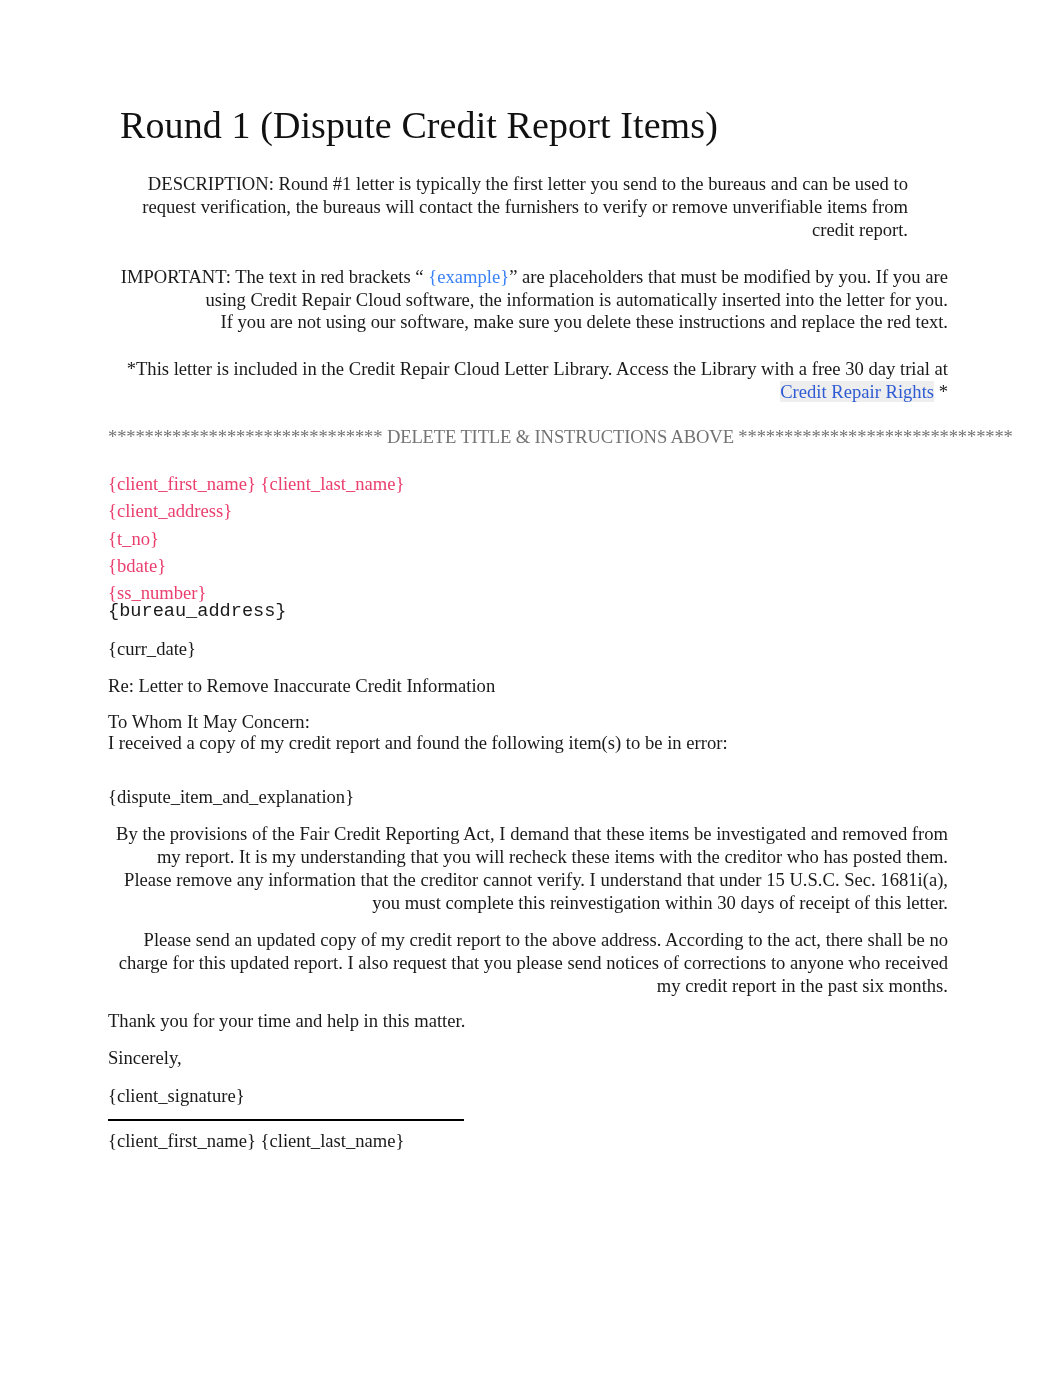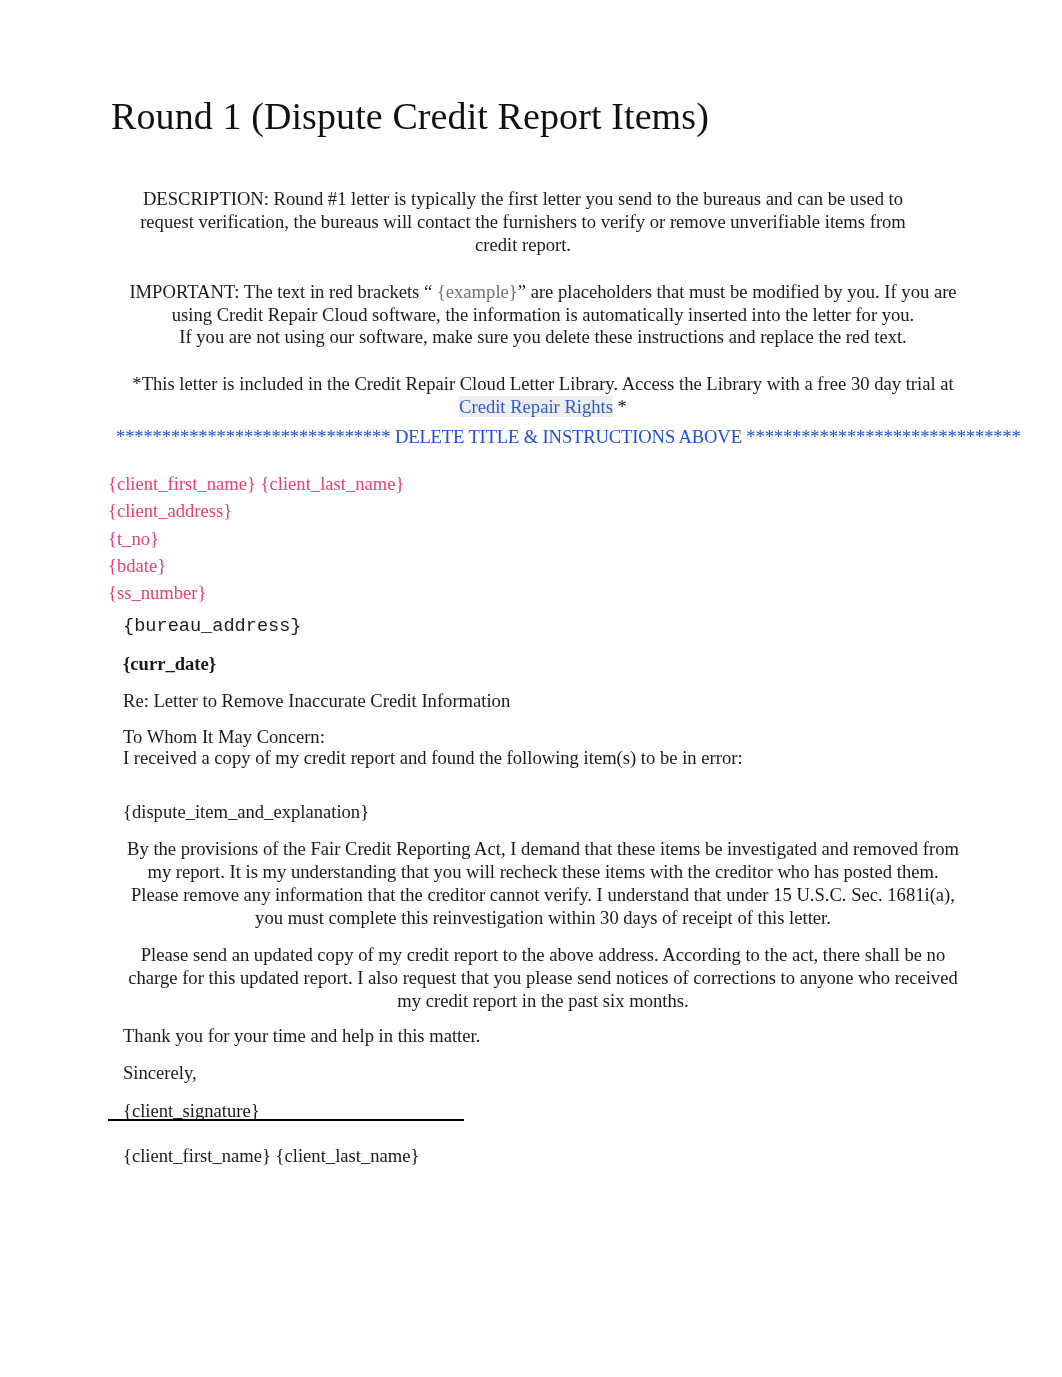--- a/index.html
+++ b/index.html
@@ -23,54 +23,54 @@
     position: absolute;
     left: 108px;
     top: 0;
     width: 940px;
   }
   h1.doc-title {
     font-family: "Liberation Serif", "DejaVu Serif", serif;
     font-size: 38px;
     font-weight: normal;
     line-height: 1.1;
-    margin: 3px;
+    margin: 12px;
     padding: 0;
     position: absolute;
     top: 93px;
     left: 0;
     letter-spacing: 0.1px;
     color: #111111;
   }
   p.para {
     font-size: 18.6px;
     line-height: 1.245;
-    margin: 15px;
+    margin: 0;
     padding: 0;
     position: absolute;
     left: 0;
     color: #1a1a1a;
-    text-align: center;
+    text-align: right;
   }
   .w-wide { width: 840px; }
   .w-desc { width: 800px; }
-  .pink { color: #737373; }
+  .pink { color: #3b82f6; }
   .link {
     color: #2e5bd4;
     background: #eeeeee;
     text-decoration: none;
   }
   .stars-line {
     position: absolute;
-    left: 8px;
+    left: 0;
     top: 425px;
     width: 945px;
     font-size: 18.6px;
     line-height: 1.245;
-    color: #1d4ed8;
+    color: #737373;
     white-space: nowrap;
     letter-spacing: -0.15px;
   }
   .ph-block {
     position: absolute;
     left: 0;
     top: 470px;
     font-size: 18.6px;
     line-height: 1.47;
     color: #ea3f6e;
@@ -116,21 +116,21 @@
     <div class="ph-block">
       <div>{client_first_name} {client_last_name}</div>
       <div>{client_address}</div>
       <div>{t_no}</div>
       <div>{bdate}</div>
       <div>{ss_number}</div>
     </div>
 
     <p class="para pink nowrap" style="top:600px;font-family:Liberation Mono, monospace;">{bureau_address}</p>
 
-    <p class="para pink nowrap" style="top:637px;font-weight:bold;">{curr_date}</p>
+    <p class="para pink nowrap" style="top:637px;">{curr_date}</p>
 
     <p class="para nowrap" style="top:674px;">Re: Letter to Remove Inaccurate Credit Information</p>
 
     <p class="para nowrap" style="top:710px;">To Whom It May Concern:</p>
 
     <p class="para nowrap" style="top:731px;">I received a copy of my credit report and found the following item(s) to be in error:</p>
 
     <p class="para pink nowrap" style="top:785px;">{dispute_item_and_explanation}</p>
 
     <p class="para w-wide" style="top:822px;">By the provisions of the Fair Credit Reporting Act, I demand that these items be investigated and removed from my report. It is my understanding that you will recheck these items with the creditor who has posted them. Please remove any information that the creditor cannot verify. I understand that under 15 U.S.C. Sec. 1681i(a), you must complete this reinvestigation within 30 days of receipt of this letter.</p>

